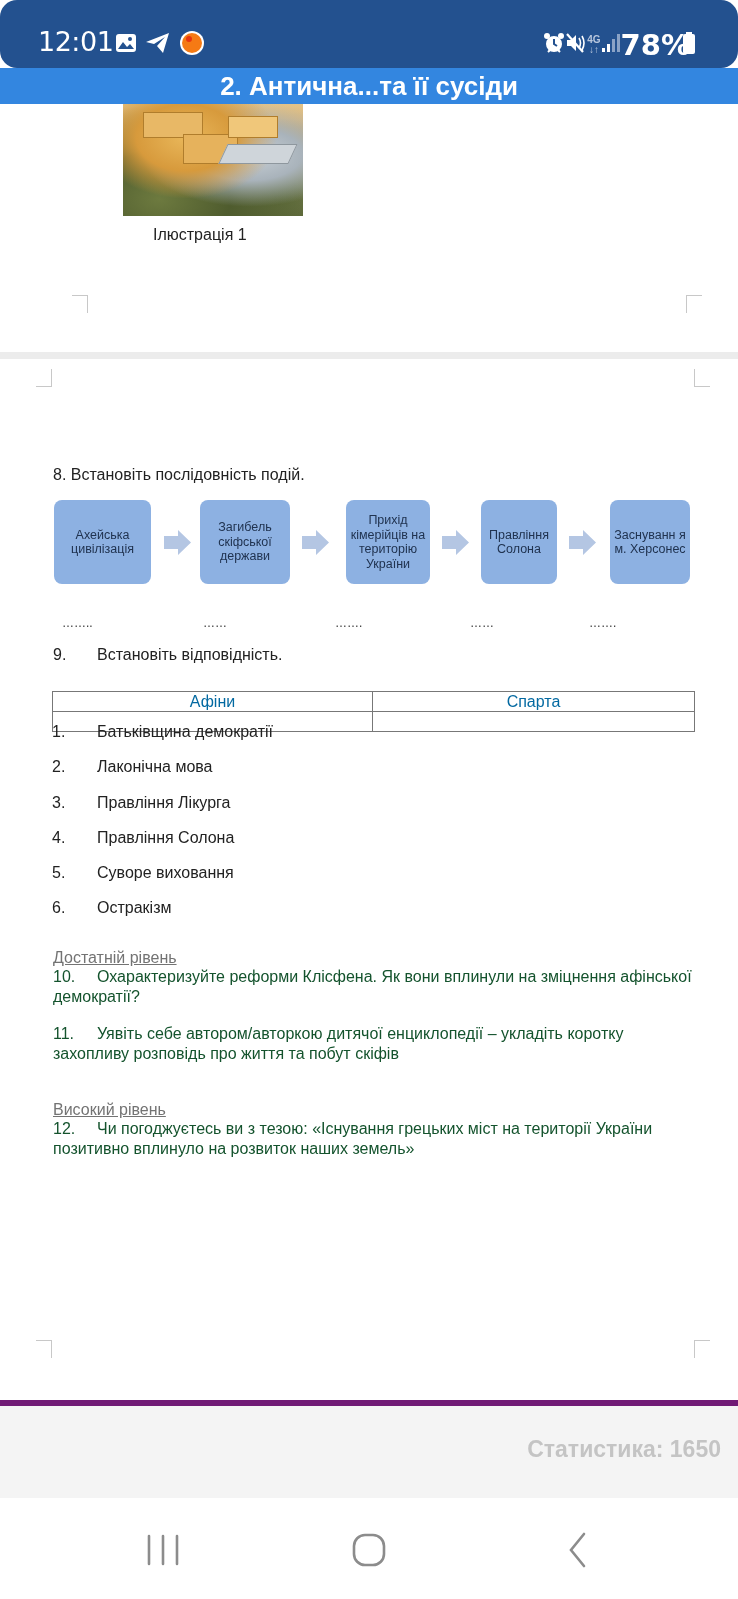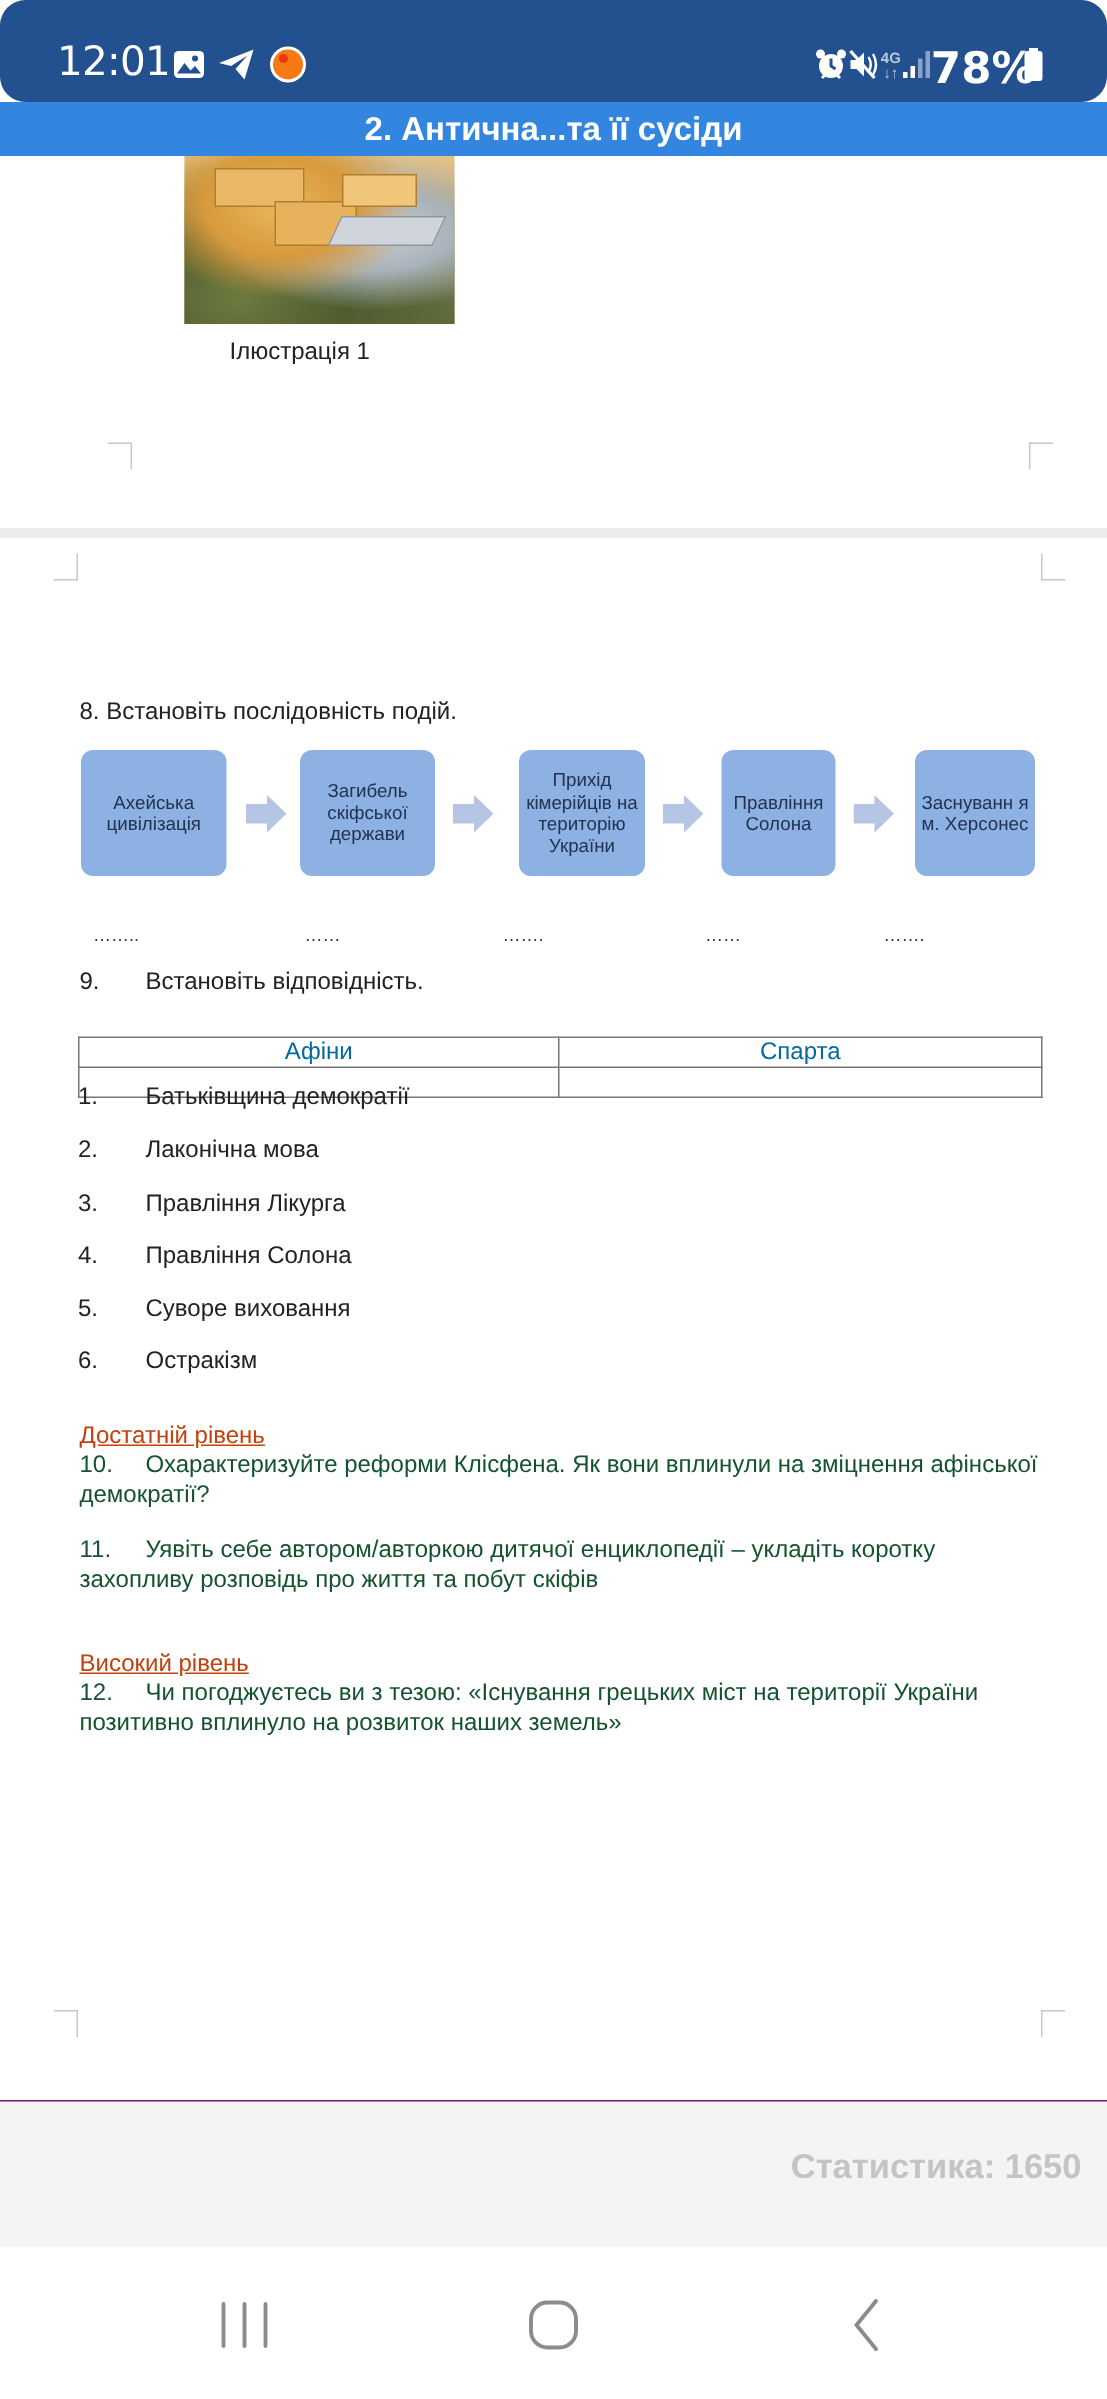--- a/index.html
+++ b/index.html
@@ -8,21 +8,21 @@
 
   
   .status-bar { position: absolute; left: 0; top: 0; width: 738px; height: 68px; background: #23518f; color: #fff; border-radius: 17px; }
   .status-time { position: absolute; left: 38px; top: 26px; font-size: 27px; font-family: "DejaVu Sans", sans-serif; letter-spacing: -0.5px; }
   .status-left-icons { position: absolute; left: 115px; top: 30px; display: flex; align-items: center; gap: 8px; }
   .status-right { position: absolute; right: 42px; top: 28px; display: flex; align-items: center; }
   .status-battery-text { font-size: 29px; font-weight: bold; font-family: "DejaVu Sans", sans-serif; }
   .lte { font-size: 10px; line-height: 10px; text-align: center; color: #b9c7dd; font-weight: bold; }
 
   
-  .title-bar { position: absolute; left: 0; top: 68px; width: 738px; height: 36px; background: #3386e0; color: #fff; text-align: center; font-weight: bold; font-size: 22px; line-height: 36px; font-family: "Liberation Sans", sans-serif; }
+  .title-bar { position: absolute; left: 0; top: 68px; width: 738px; height: 36px; background: #3386e0; color: #fff; text-align: center; font-weight: bold; font-size: 26px; line-height: 36px; font-family: "Liberation Sans", sans-serif; }
 
   
   .page { position: absolute; left: 0; width: 738px; background: #fff; }
   .page1 { top: 104px; height: 248px; }
   .page-gap { position: absolute; left: 0; top: 352px; width: 738px; height: 7px; background: #ececec; }
   .page2 { top: 359px; height: 1041px; }
 
   .corner { position: absolute; width: 16px; height: 18px; border-color: #c8c8c8; border-style: solid; border-width: 0; }
   .c-tr-mark { border-top-width: 1.5px; border-right-width: 1.5px; }
   .c-tl-mark { border-top-width: 1.5px; border-left-width: 1.5px; }
@@ -48,26 +48,26 @@
   .dots { position: absolute; top: 257px; font-size: 12px; color: #333; letter-spacing: 0px; }
 
   .task9 { position: absolute; top: 287px; font-size: 16px; color: #222; }
   .match-table { position: absolute; left: 52px; top: 332px; width: 643px; border-collapse: collapse; }
   .match-table td, .match-table th { border: 1px solid #777; font-weight: normal; font-size: 16px; height: 20px; text-align: center; color: #0369a1; }
   .list { position: absolute; left: 52px; top: 364px; }
   .list-item { position: relative; height: 35.3px; font-size: 16px; color: #222; }
   .list-item .num { position: absolute; left: 0; top: 0; }
   .list-item .txt { position: absolute; left: 45px; top: 0; white-space: nowrap; }
 
-  .level { position: absolute; left: 53px; font-size: 16px; text-decoration: underline; color: #c2410c; }
+  .level { position: absolute; left: 53px; font-size: 16px; text-decoration: underline; color: #737373; }
   .para { position: absolute; left: 53px; width: 650px; font-size: 16px; line-height: 20px; color: #14532d; }
   .para .pnum { display: inline-block; width: 44px; }
 
   
-  .stats-bar { position: absolute; left: 0; top: 1400px; width: 738px; height: 98px; background: #f4f4f4; border-top: 1px solid #701a75; }
+  .stats-bar { position: absolute; left: 0; top: 1400px; width: 738px; height: 98px; background: #f4f4f4; border-top: 6px solid #701a75; }
   .stats-text { position: absolute; right: 17px; top: 30px; font-size: 23px; font-weight: bold; color: #c4c4c4; }
 
   
   .nav-bar { position: absolute; left: 0; top: 1498px; width: 738px; height: 101px; background: #fff; }
   .nav-btn { position: absolute; top: 30px; width: 60px; height: 44px; display: flex; align-items: center; justify-content: center; }
 </style>
 </head>
 <body>
 
 <div class="status-bar">

